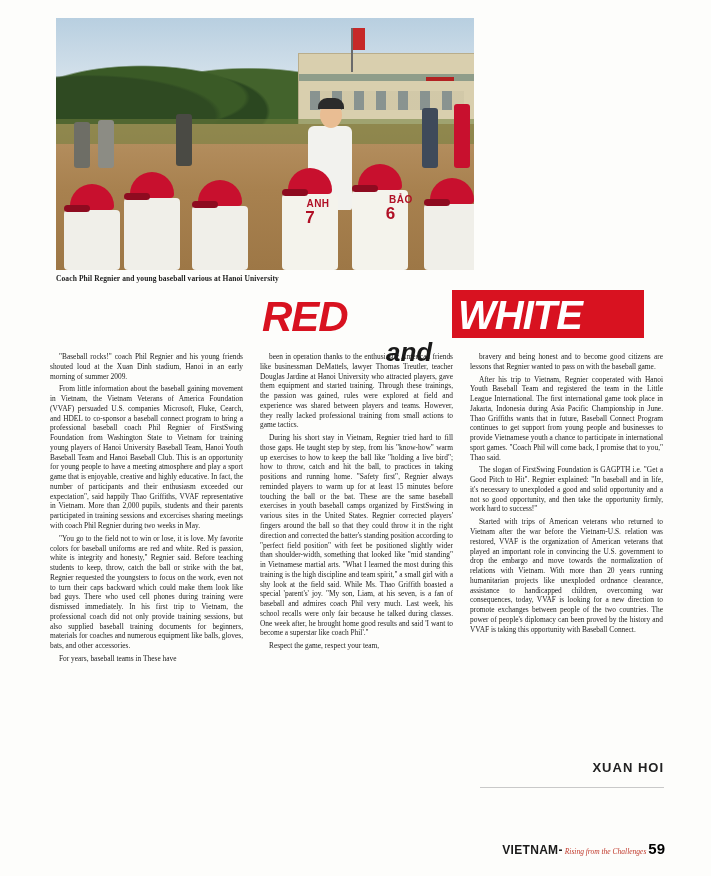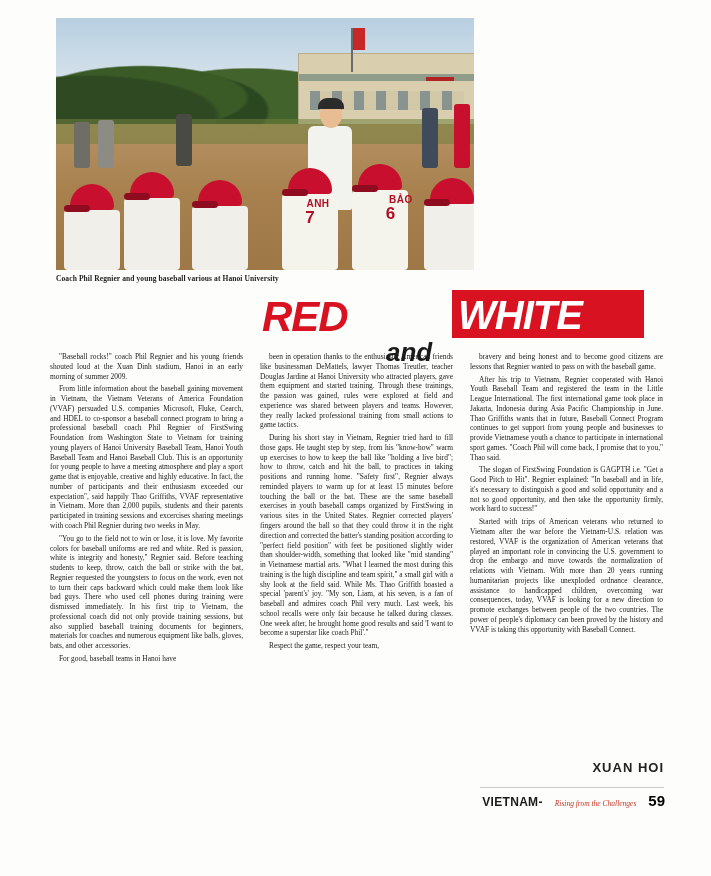--- a/index.html
+++ b/index.html
@@ -214,24 +214,24 @@
     font-size: 13px;
     font-weight: bold;
     letter-spacing: 1px;
     color: #222;
   }
 
   
   .footer {
     position: absolute;
     right: 46px;
-    top: 792px;
+    top: 840px;
     display: flex;
     align-items: baseline;
-    gap: 12px;
+    gap: 2px;
     text-align: center;
   }
   .footer-rule {
     position: absolute;
     left: 480px; top: 787px;
     width: 184px; height: 1px;
     background: #c9c9c9;
   }
   .f-vietnam {
     font-family: "Liberation Sans", sans-serif;
@@ -317,31 +317,31 @@
     <div class="hl-red">RED</div>
     <div class="hl-and">and</div>
     <div class="hl-white">WHITE</div>
   </div>
 
   <div class="cols">
     <div class="col">
       <p class="first">"Baseball rocks!" coach Phil Regnier and his young friends shouted loud at the Xuan Dinh stadium, Hanoi in an early morning of summer 2009.</p>
       <p>From little information about the baseball gaining movement in Vietnam, the Vietnam Veterans of America Foundation (VVAF) persuaded U.S. companies Microsoft, Fluke, Cearch, and HDEL to co-sponsor a baseball connect program to bring a professional baseball coach Phil Regnier of FirstSwing Foundation from Washington State to Vietnam for training young players of Hanoi University Baseball Team, Hanoi Youth Baseball Team and Hanoi Baseball Club. This is an opportunity for young people to have a meeting atmosphere and play a sport game that is enjoyable, creative and highly educative. In fact, the number of participants and their enthusiasm exceeded our expectation", said happily Thao Griffiths, VVAF representative in Vietnam. More than 2,000 pupils, students and their parents participated in training sessions and excercises sharing meetings with coach Phil Regnier during two weeks in May.</p>
       <p>"You go to the field not to win or lose, it is love. My favorite colors for baseball uniforms are red and white. Red is passion, white is integrity and honesty," Regnier said. Before teaching students to keep, throw, catch the ball or strike with the bat, Regnier requested the youngsters to focus on the work, even not to turn their caps backward which could make them look like bad guys. There who used cell phones during training were dismissed immediately. In his first trip to Vietnam, the professional coach did not only provide training sessions, but also supplied baseball training documents for beginners, materials for coaches and numerous equipment like balls, gloves, bats, and other accessories.</p>
-      <p>For good, baseball teams in Hanoi have</p>
+      <p>For years, baseball teams in These have</p>
     </div>
     <div class="col">
       <p>been in operation thanks to the enthusiastic American friends like businessman DeMattels, lawyer Thomas Treutler, teacher Douglas Jardine at Hanoi University who attracted players, gave them equipment and started training. Through these trainings, the passion was gained, rules were explored at field and experience was shared between players and teams. However, they really lacked professional training from small actions to game tactics.</p>
       <p>During his short stay in Vietnam, Regnier tried hard to fill those gaps. He taught step by step, from his "know-how" warm up exercises to how to keep the ball like "holding a live bird"; how to throw, catch and hit the ball, to practices in taking positions and running home. "Safety first", Regnier always reminded players to warm up for at least 15 minutes before touching the ball or the bat. These are the same baseball exercises in youth baseball camps organized by FirstSwing in various sites in the United States. Regnier corrected players' fingers around the ball so that they could throw it in the right direction and corrected the batter's standing position according to "perfect field position" with feet be positioned slightly wider than shoulder-width, something that looked like "mid standing" in Vietnamese martial arts. "What I learned the most during this training is the high discipline and team spirit," a small girl with a shy look at the field said. While Ms. Thao Griffith boasted a special 'parent's' joy. "My son, Liam, at his seven, is a fan of baseball and admires coach Phil very much. Last week, his school recalls were only fair because he talked during classes. One week after, he brought home good results and said 'I want to become a superstar like coach Phil'."</p>
       <p>Respect the game, respect your team,</p>
     </div>
     <div class="col">
       <p>bravery and being honest and to become good citizens are lessons that Regnier wanted to pass on with the baseball game.</p>
       <p>After his trip to Vietnam, Regnier cooperated with Hanoi Youth Baseball Team and registered the team in the Little League International. The first international game took place in Jakarta, Indonesia during Asia Pacific Championship in June. Thao Griffiths wants that in future, Baseball Connect Program continues to get support from young people and businesses to provide Vietnamese youth a chance to participate in international sport games. "Coach Phil will come back, I promise that to you," Thao said.</p>
-      <p>The slogan of FirstSwing Foundation is GAGPTH i.e. "Get a Good Pitch to Hit". Regnier explained: "In baseball and in life, it's necessary to distinguish a good and solid opportunity and a not so good opportunity, and then take the opportunity firmly, work hard to success!"</p>
+      <p>The slogan of FirstSwing Foundation is GAGPTH i.e. "Get a Good Pitch to Hit". Regnier explained: "In baseball and in life, it's necessary to unexploded a good and solid opportunity and a not so good opportunity, and then take the opportunity firmly, work hard to success!"</p>
       <p>Started with trips of American veterans who returned to Vietnam after the war before the Vietnam-U.S. relation was restored, VVAF is the organization of American veterans that played an important role in convincing the U.S. government to drop the embargo and move towards the normalization of relations with Vietnam. With more than 20 years running humanitarian projects like unexploded ordnance clearance, assistance to handicapped children, overcoming war consequences, today, VVAF is looking for a new direction to promote exchanges between people of the two countries. The power of people's diplomacy can been proved by the history and VVAF is taking this opportunity with Baseball Connect.</p>
     </div>
   </div>
 
   <div class="byline">XUAN HOI</div>
 
   <div class="footer-rule"></div>
   <div class="footer">
     <span class="f-vietnam">VIETNAM-</span>
     <span class="f-sub">Rising from the Challenges</span>

